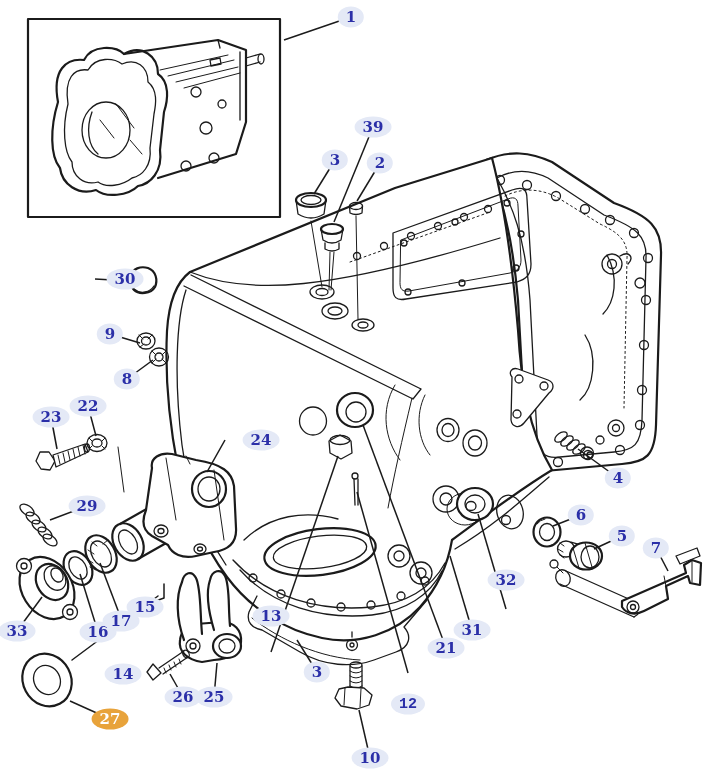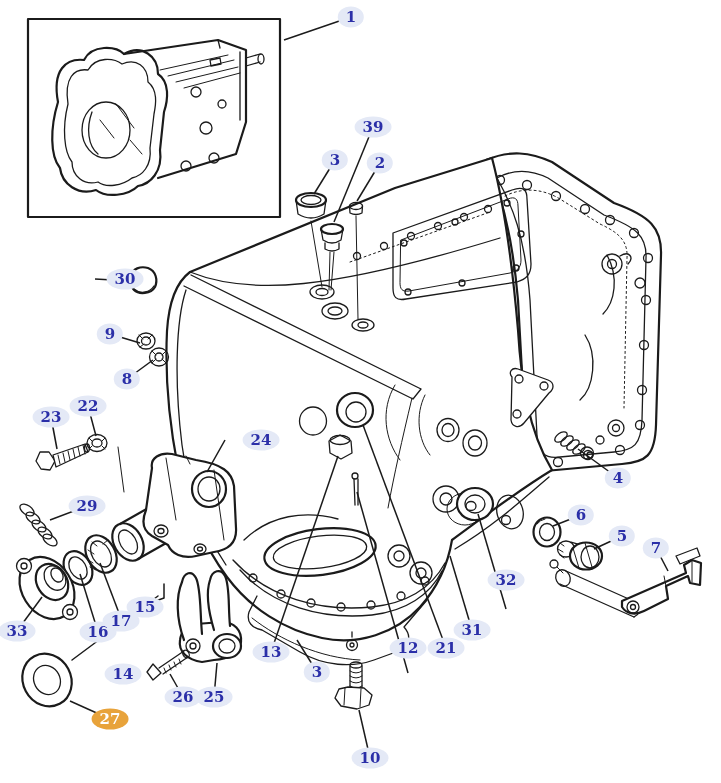--- a/index.html
+++ b/index.html
@@ -366,22 +366,22 @@
       <span class="callout" style="left: 88px; top: 406px;">22</span>
       <span class="callout" style="left: 225px; top: 440px; margin-left: 36px;">24</span>
       <span class="callout" style="left: 87px; top: 506px;">29</span>
       <span class="callout" style="left: 618px; top: 478px;">4</span>
       <span class="callout" style="left: 581px; top: 515px;">6</span>
       <span class="callout" style="left: 622px; top: 536px;">5</span>
       <span class="callout" style="left: 656px; top: 548px;">7</span>
       <span class="callout" style="left: 506px; top: 580px;">32</span>
       <span class="callout" style="left: 472px; top: 630px;">31</span>
       <span class="callout" style="left: 446px; top: 648px;">21</span>
-      <span class="callout" style="left: 408px; top: 648px;">12</span>
-      <span class="callout" style="left: 271px; top: 652px;">13</span>
+      <span class="callout" style="left: 408px; top: 704px; font-family: Liberation Mono, monospace;">12</span>
+      <span class="callout" style="left: 271px; top: 616px;">13</span>
       <span class="callout" style="left: 317px; top: 672px;">3</span>
       <span class="callout" style="left: 370px; top: 758px;">10</span>
       <span class="callout" style="left: 17px; top: 631px;">33</span>
       <span class="callout" style="left: 98px; top: 632px;">16</span>
       <span class="callout" style="left: 121px; top: 621px;">17</span>
       <span class="callout" style="left: 145px; top: 607px;">15</span>
       <span class="callout" style="left: 123px; top: 674px;">14</span>
       <span class="callout" style="left: 183px; top: 697px;">26</span>
       <span class="callout" style="left: 214px; top: 697px;">25</span>
       <span class="callout highlight" style="left: 110px; top: 719px;">27</span>

